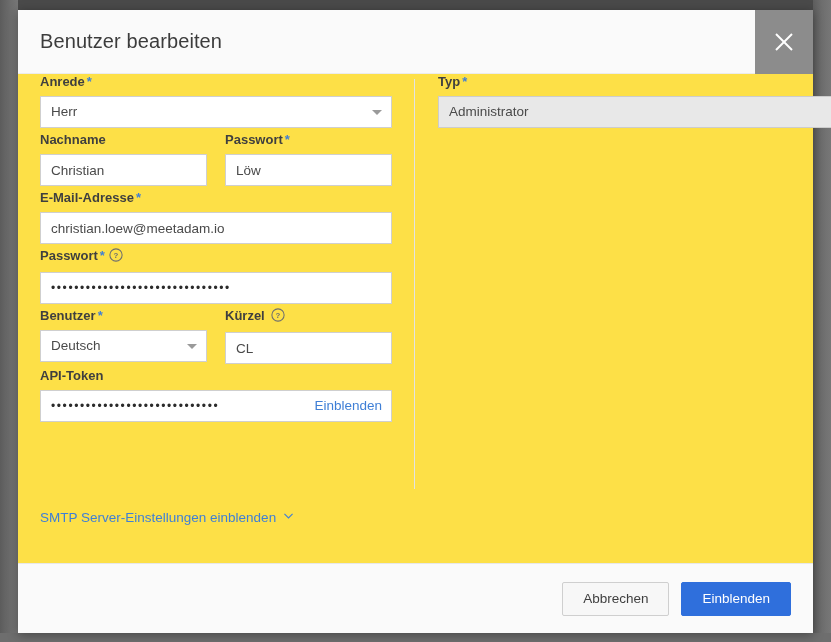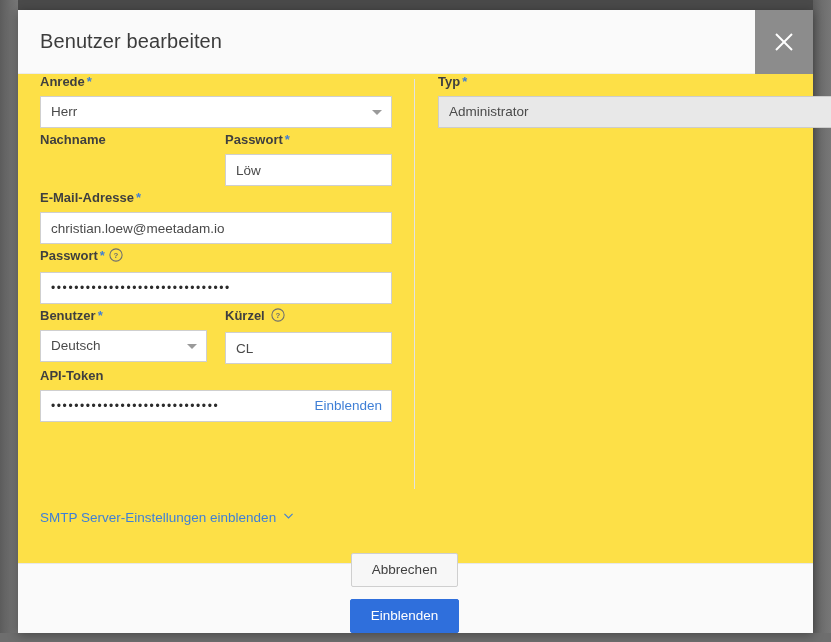--- a/index.html
+++ b/index.html
@@ -137,21 +137,21 @@
   }
 
   
   .modal-footer {
     position: absolute;
     left: 0; bottom: 0;
     width: 795px; height: 70px;
     background: #fafafa;
     border-top: 1px solid #e8e8e8;
     display: flex; align-items: center; justify-content: flex-end;
-    padding-right: 22px; gap: 12px; flex-direction: column;
+    padding-right: 22px; gap: 12px;
   }
   .btn {
     height: 34px;
     padding: 0 20px;
     font-size: 13.5px;
     font-family: "Liberation Sans", sans-serif;
     cursor: pointer;
     border-radius: 2px;
     line-height: 32px;
   }
@@ -193,20 +193,21 @@
           <span>Herr</span>
           <span class="caret"></span>
         </div>
       </div>
 
       <div class="field-row">
         <div class="field">
           <label class="lbl">
             <span>Nachname</span><span class="req"></span>
           </label>
+          <input class="input" type="text" value="Christian" style="">
         </div>
         <div class="field">
           <label class="lbl">
             <span>Passwort</span><span class="req">*</span>
           </label>
           <input class="input" type="text" value="Löw" style="">
         </div>
       </div>
 
       <div class="field">

